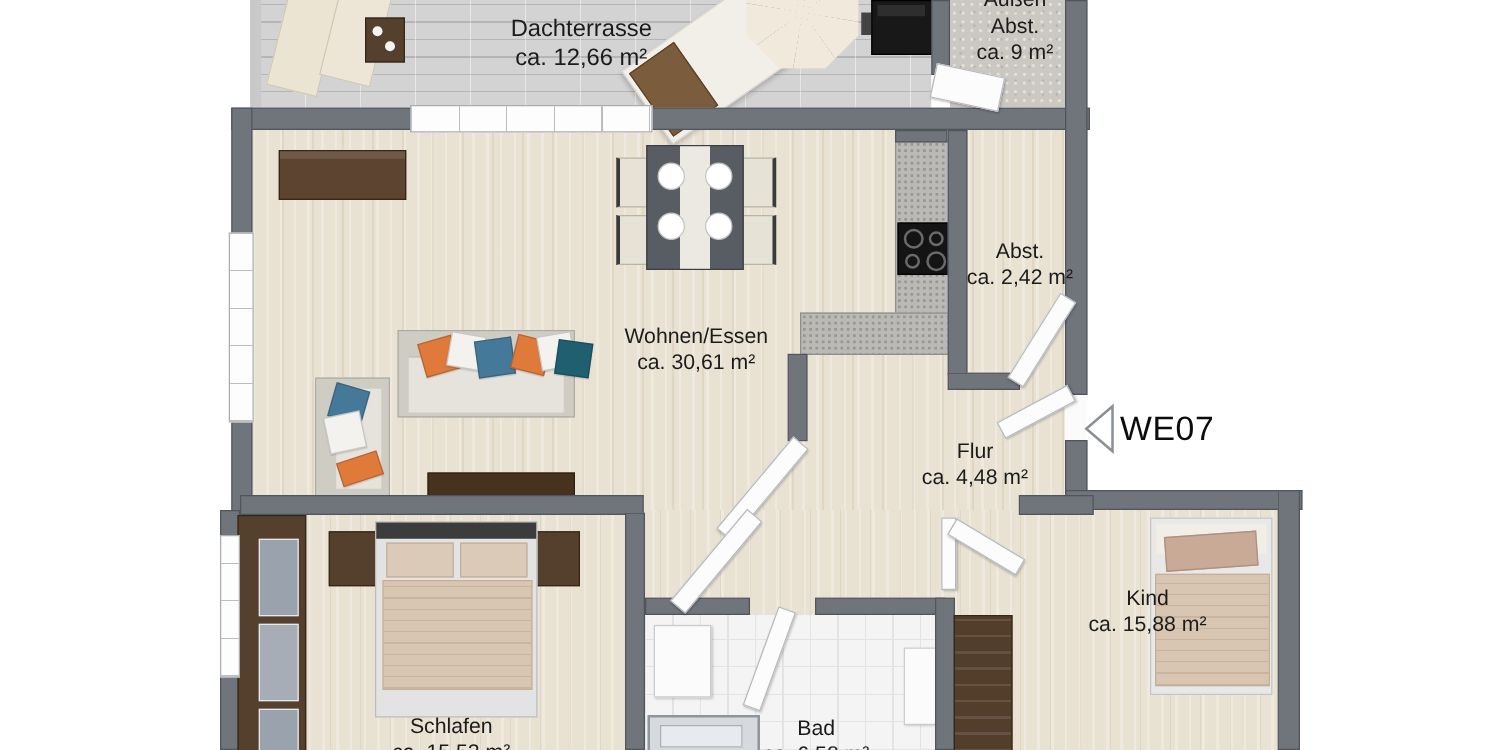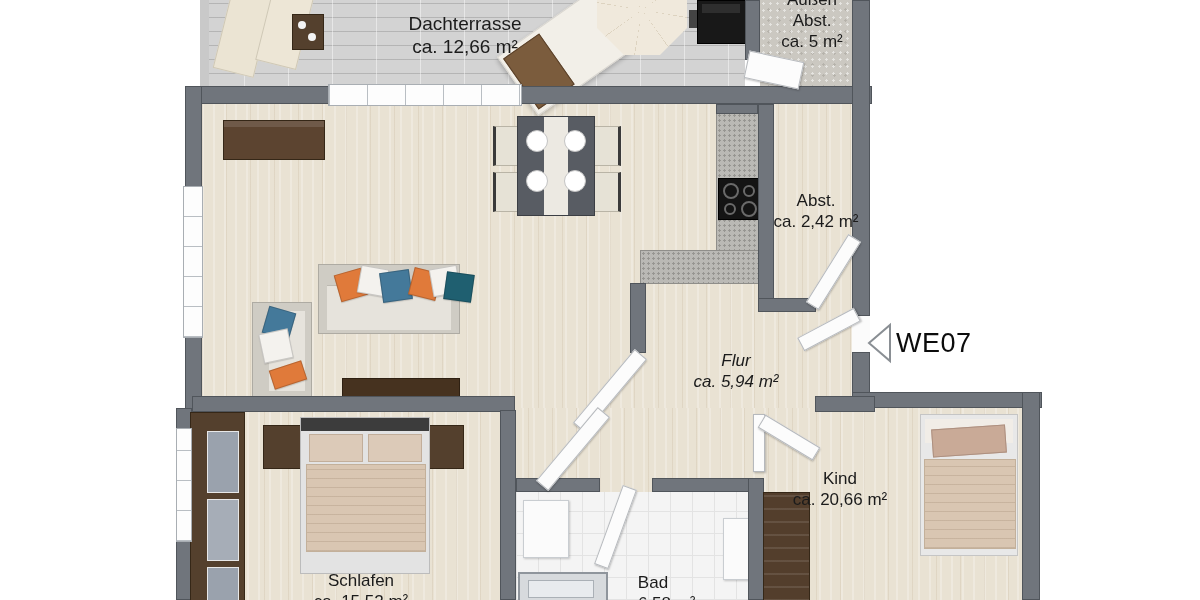--- a/index.html
+++ b/index.html
@@ -181,33 +181,37 @@
     <div class="abs bedding" style="left:3px;top:44px;width:90px;height:88px;border:1px solid #c3b09a;"></div>
   </div>
 
   <div class="room-label big" style="left:465px;top:12px;">
     <div>Dachterrasse</div>
     <div>ca. 12,66 m²</div>
   </div>
   <div class="room-label" style="left:812px;top:-11px;">
     <div>Außen</div>
     <div>Abst.</div>
-    <div>ca. 5 m²</div>
+    <div>ca. 9 m²</div>
   </div>
   <div class="room-label" style="left:816px;top:190px;">
     <div>Abst.</div>
     <div>ca. 2,42 m²</div>
   </div>
-  <div class="room-label" style="left:736px;top:350px;font-style:italic;">
+  <div class="room-label" style="left:557px;top:258px;">
+    <div>Wohnen/Essen</div>
+    <div>ca. 30,61 m²</div>
+  </div>
+  <div class="room-label" style="left:780px;top:350px;">
     <div>Flur</div>
-    <div>ca. 5,94 m²</div>
-  </div>
-  <div class="room-label" style="left:840px;top:468px;text-align:center;">
+    <div>ca. 4,48 m²</div>
+  </div>
+  <div class="room-label" style="left:918px;top:468px;text-align:center;">
     <div>Kind</div>
-    <div>ca. 20,66 m²</div>
+    <div>ca. 15,88 m²</div>
   </div>
   <div class="room-label" style="left:361px;top:570px;">
     <div>Schlafen</div>
     <div>ca. 15,52 m²</div>
   </div>
   <div class="room-label" style="left:653px;top:572px;">
     <div>Bad</div>
     <div>ca. 6,58 m²</div>
   </div>
 

